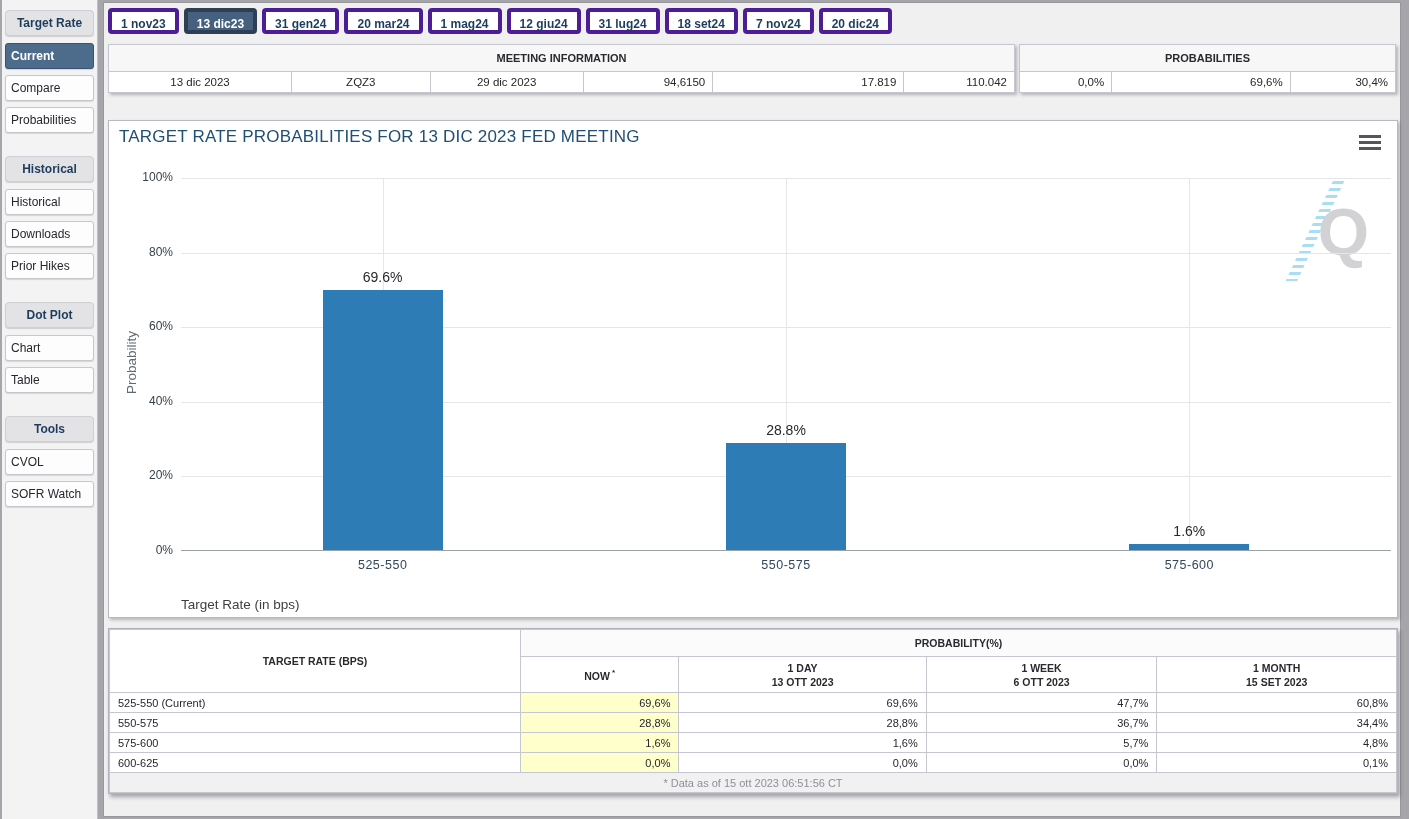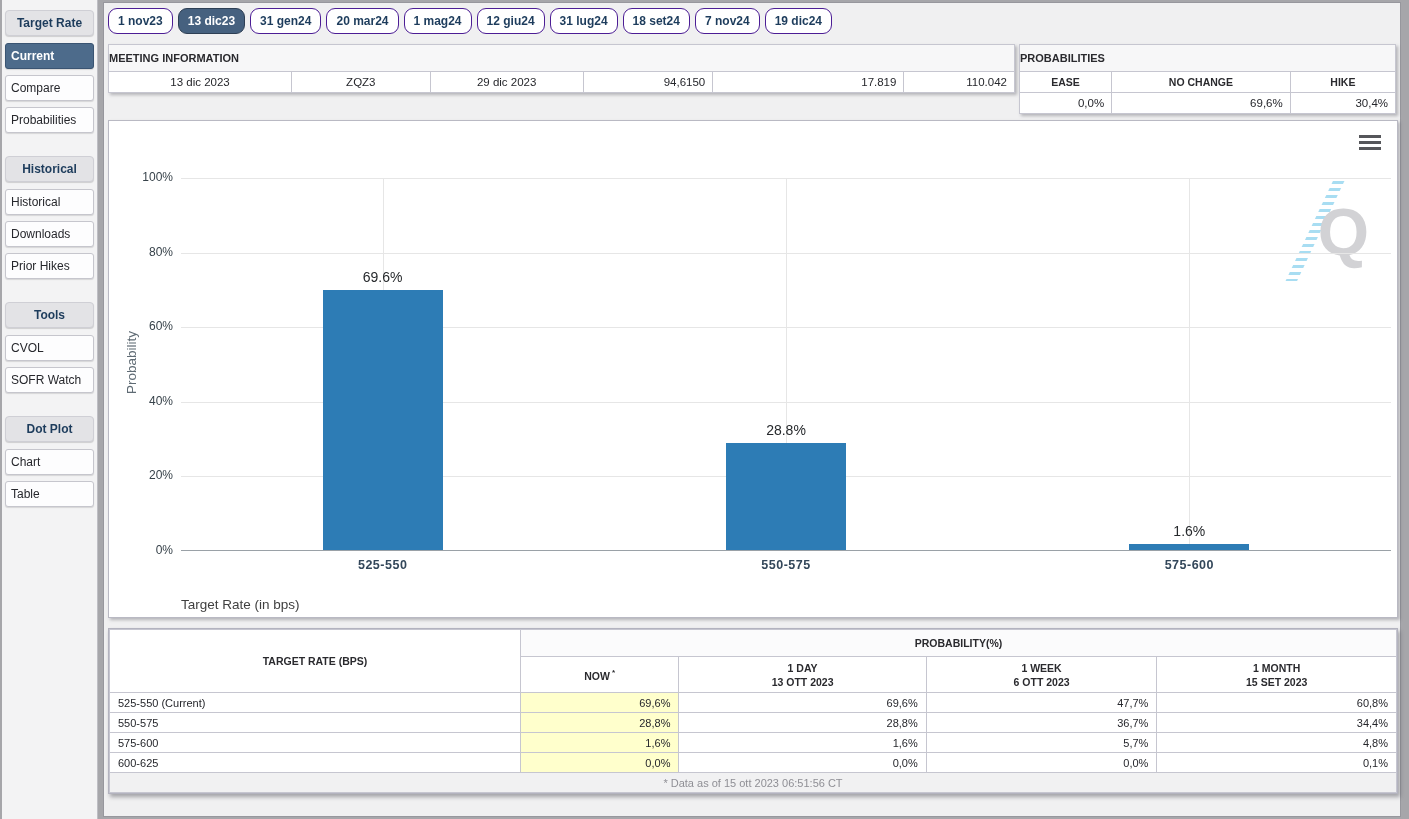--- a/index.html
+++ b/index.html
@@ -38,36 +38,36 @@
   
   .main {
     position:absolute; left:103px; top:2px; width:1298px; height:815px;
     background:#f0f0f1; border:1px solid #97979d;
   }
 
   
   .tabs { position:absolute; left:4px; top:5px; display:flex; gap:5px; }
   .tab {
     height:26px; line-height:24px; padding:0 9px;
-    background:#fff; border:1px solid #4c1d95; border-radius:9px;
+    background:#fff; border:4px solid #4c1d95; border-radius:4px;
     font-size:12px; font-weight:bold; color:#1d3c5c; cursor:pointer;
     white-space:nowrap;
   }
   .tab.selected { background:#46617f; border-color:#2e3f54; color:#fff; }
 
   
   .info-table {
     position:absolute; border-collapse:collapse; background:#fff;
     border:1px solid #b9b9c3; box-shadow:2px 2px 3px rgba(70,70,80,.35);
     table-layout:fixed;
   }
   .info-table.meeting { left:4px;  top:41px; width:907px; }
   .info-table.probs   { left:915px; top:41px; width:377px; }
   .info-table td { border:1px solid #c6c6d0; }
-  .t-title { height:27px; background:#f7f7f8; text-align:left;
+  .t-title { height:27px; background:#f7f7f8; text-align:center;
              font-size:11px; font-weight:bold; color:#2a2a2e;margin-left:36px; }
   .t-head  { height:21px; background:#fff; text-align:center;
              font-size:10.5px; font-weight:bold; color:#2a2a2e; }
   .t-val   { height:21px; font-size:11.5px; color:#26272c; padding:0 7px; }
   .align-center { text-align:center; }
   .align-right  { text-align:right; }
 
   
   .chart-panel {
     position:absolute; left:4px; top:117px; width:1290px; height:498px;
@@ -104,21 +104,21 @@
   .bar-label {
     position:absolute; width:120px; text-align:center;
     font-size:14px; color:#26292c;
   }
   .ytick {
     position:absolute; left:-56px; width:48px; text-align:right;
     font-size:12px; color:#37424a;
   }
   .xlabel {
     position:absolute; top:calc(100% + 8px); text-align:center;
-    font-size:12.5px; color:#33475a; letter-spacing:.5px;font-weight:bold;
+    font-size:12.5px; color:#33475a; letter-spacing:.5px;
   }
   .ylabel {
     position:absolute; left:-28px; top:234px; width:100px; text-align:center;
     transform:rotate(-90deg); font-size:13.5px; color:#5f6b74;
   }
   .xtitle {
     position:absolute; left:72px; width:1210px; top:476px; text-align:left;
     font-size:13.5px; color:#404040;
   }
 
@@ -158,44 +158,44 @@
       <div class="sb-item">Compare</div>
       <div class="sb-item">Probabilities</div>
     </div>
     <div class="sb-section">
       <div class="sb-header">Historical</div>
       <div class="sb-item">Historical</div>
       <div class="sb-item">Downloads</div>
       <div class="sb-item">Prior Hikes</div>
     </div>
     <div class="sb-section">
+      <div class="sb-header">Dot Plot</div>
+      <div class="sb-item">Chart</div>
+      <div class="sb-item">Table</div>
+    </div>
+    <div class="sb-section">
       <div class="sb-header">Tools</div>
       <div class="sb-item">CVOL</div>
       <div class="sb-item">SOFR Watch</div>
-    </div>
-    <div class="sb-section">
-      <div class="sb-header">Dot Plot</div>
-      <div class="sb-item">Chart</div>
-      <div class="sb-item">Table</div>
     </div>
   </div>
 
 <div class="main">
 
   <div class="tabs">
       <div class="tab">1 nov23</div>
       <div class="tab selected">13 dic23</div>
       <div class="tab">31 gen24</div>
       <div class="tab">20 mar24</div>
       <div class="tab">1 mag24</div>
       <div class="tab">12 giu24</div>
       <div class="tab">31 lug24</div>
       <div class="tab">18 set24</div>
       <div class="tab">7 nov24</div>
-      <div class="tab">19 dic24</div>
+      <div class="tab">20 dic24</div>
     </div>
 
   <table class="info-table meeting">
       <colgroup>
         <col style="width: 20.2%;">
         <col style="width: 15.3%;">
         <col style="width: 16.9%;">
         <col style="width: 14.3%;">
         <col style="width: 21.1%;">
         <col style="width: 12.2%;">
@@ -218,33 +218,29 @@
       <colgroup>
         <col style="width: 24.5%;">
         <col style="width: 47.5%;">
         <col style="width: 28%;">
       </colgroup>
       <tbody>
         <tr>
           <td colspan="3" class="t-title">PROBABILITIES</td>
         </tr>
         <tr>
-          <td class="t-head">EASE</td>
-          <td class="t-head">NO CHANGE</td>
-          <td class="t-head">HIKE</td>
-        </tr>
-        <tr>
           <td class="t-val align-right">0,0%</td>
           <td class="t-val align-right">69,6%</td>
           <td class="t-val align-right">30,4%</td>
         </tr>
       </tbody>
     </table>
 
   <div class="chart-panel">
+    <div class="chart-title">TARGET RATE PROBABILITIES FOR 13 DIC 2023 FED MEETING</div>
     <div class="chart-menu">
         <i></i>
         <i></i>
         <i></i>
       </div>
     <div class="watermark">
       <div class="wm-slash"></div>
       <span>Q</span>
     </div>
     <div class="ylabel">Probability</div>

